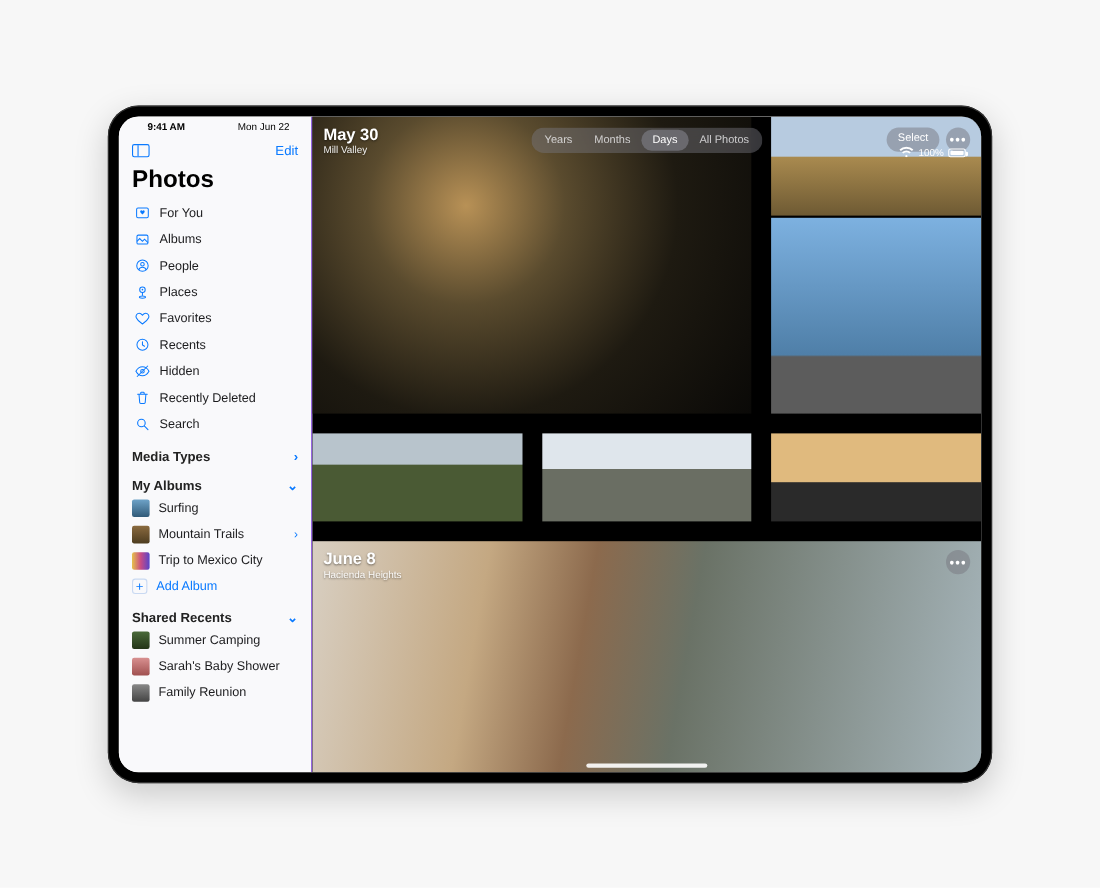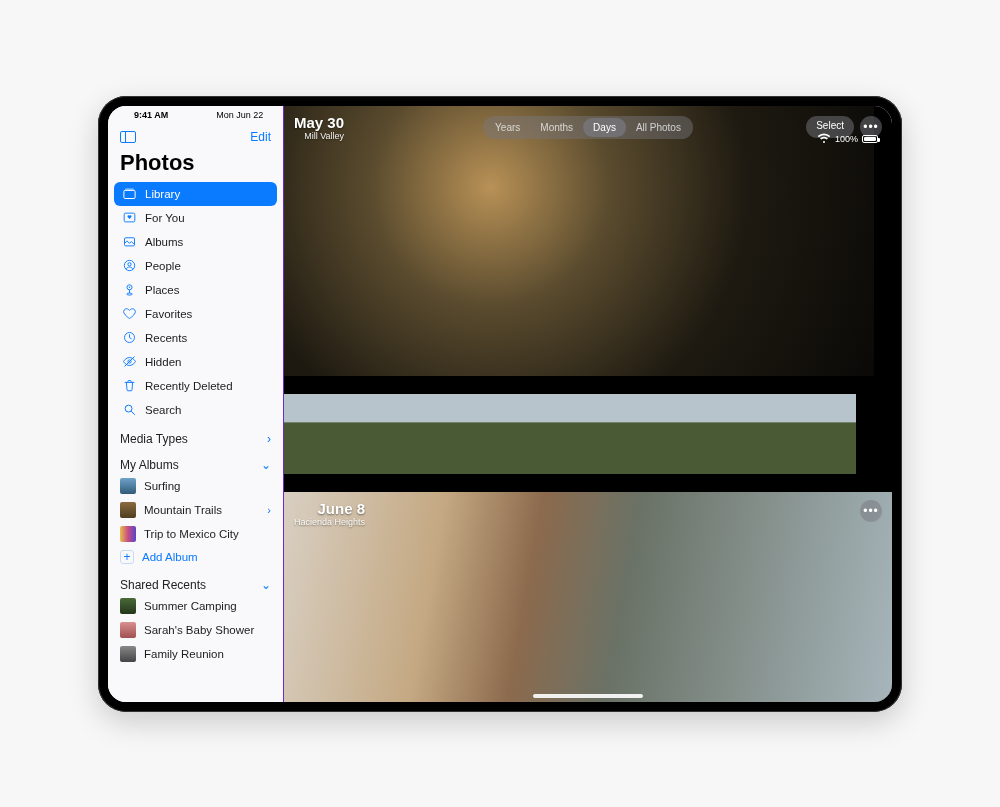--- a/index.html
+++ b/index.html
@@ -52,38 +52,37 @@
   .navitem {
     display:flex; align-items:center; gap:8px;
     padding: 5px 8px; border-radius:6px;
     font-size:11.5px; color:#1c1c1e; cursor:pointer;
   }
   .navitem.active { background:#0a7aff; color:#fff;}
   .navitem.active .nicon { color:#fff; border-color:#fff;}
   .nicon { width:15px; height:14px; flex:0 0 15px; color:#0a7aff; display:flex; align-items:center; justify-content:center; }
   .nicon svg { width:15px; height:15px; display:block; }
 
-  .section-head { display:flex; align-items:flex-end; justify-content:space-between; padding: 10px 12px 2px 12px; font-size:12px; font-weight:400; color:#222;gap:40px;}
+  .section-head { display:flex; align-items:flex-end; justify-content:space-between; padding: 10px 12px 2px 12px; font-size:12px; font-weight:700; color:#222;gap:40px;}
   .chev { color:#0a7aff; font-size:12px; }
 
   .album-item { display:flex; align-items:center; gap:8px; padding:4px 12px; font-size:11.5px; color:#1c1c1e; cursor:pointer;}
   .album-item .thumb { width:16px; height:16px; border-radius:2px; flex:0 0 16px;}
   .album-item .sp { margin-left:auto; color:#0a7aff; font-size:11px;}
   .add-album { color:#0a7aff;}
   .add-album .plus { width:14px; height:14px; border:1px solid #c9d9f2; border-radius:3px; color:#0a7aff; display:flex; align-items:center; justify-content:center; font-size:12px; line-height:1;}
 
   
   .main { flex:1; background:#000; position:relative; overflow:hidden;}
   .grid {
     position:absolute; inset:0;
     display:grid;
-    grid-template-columns: 1fr;
+    grid-template-columns: 1fr 1fr 1fr;
     grid-template-rows: 270px 80px 246px;
     gap:18px;
-    text-align:right;
   }
   .tile { background-size:cover; background-position:center; position:relative; }
   .t1 { grid-column:1 / span 2; grid-row:1; background: radial-gradient(circle at 35% 30%, #b89156 0%, #5a4b2e 28%, #1e1a11 60%, #0a0907 100%);}
   .t2a { grid-column:3; grid-row:1; display:grid; grid-template-rows: 90px 1fr; gap:2px;}
   .t2a .a { background: linear-gradient(#b7cbe0 0%, #b7cbe0 40%, #a98a4f 41%, #6e5a33 100%);}
   .t2a .b { background: linear-gradient(#7db1e0, #4f7fa8 70%, #5c5c5c 71%);}
   .t3 { grid-column:1; grid-row:2; background: linear-gradient(#b8c4cc 0 35%, #4a5a34 36% 100%);}
   .t4 { grid-column:2; grid-row:2; background: linear-gradient(#dfe6ec 0 40%, #6a6e63 41% 100%);}
   .t5 { grid-column:3; grid-row:2; background: linear-gradient(#e0ba7e 0 55%, #2a2a2a 56% 100%);}
   .t6 { grid-column:1 / span 3; grid-row:3; background: linear-gradient(100deg, #d8cfc2 0%, #c4a882 25%, #8c6a4d 40%, #6a7266 55%, #a8b7bd 100%);}
@@ -130,29 +129,20 @@
     </div>
 
     <div class="sidebar">
       <div class="sb-top">
         <span class="pane-icon"></span>
         <span class="edit">Edit</span>
       </div>
       <div class="sb-title">Photos</div>
 
       <div class="navlist">
-        <div class="navitem active">
-          <span class="nicon">
-              <svg viewBox="0 0 24 24">
-                <rect x="3" y="7" width="18" height="13" rx="2" fill="none" stroke="currentColor" stroke-width="1.6"></rect>
-                <rect x="5" y="4" width="14" height="2" rx="1" fill="currentColor" opacity=".6"></rect>
-              </svg>
-            </span>
-          <span>Library</span>
-        </div>
         <div class="navitem">
           <span class="nicon">
               <svg viewBox="0 0 24 24">
                 <rect x="3.5" y="5" width="17" height="14" rx="2" fill="none" stroke="currentColor" stroke-width="1.5"></rect>
                 <path d="M12 9.2c1.8-2.1 4.6.3 2.6 2.5L12 14.4l-2.6-2.7c-2-2.2.8-4.6 2.6-2.5z" fill="currentColor"></path>
               </svg>
             </span>
           <span>For You</span>
         </div>
         <div class="navitem">

